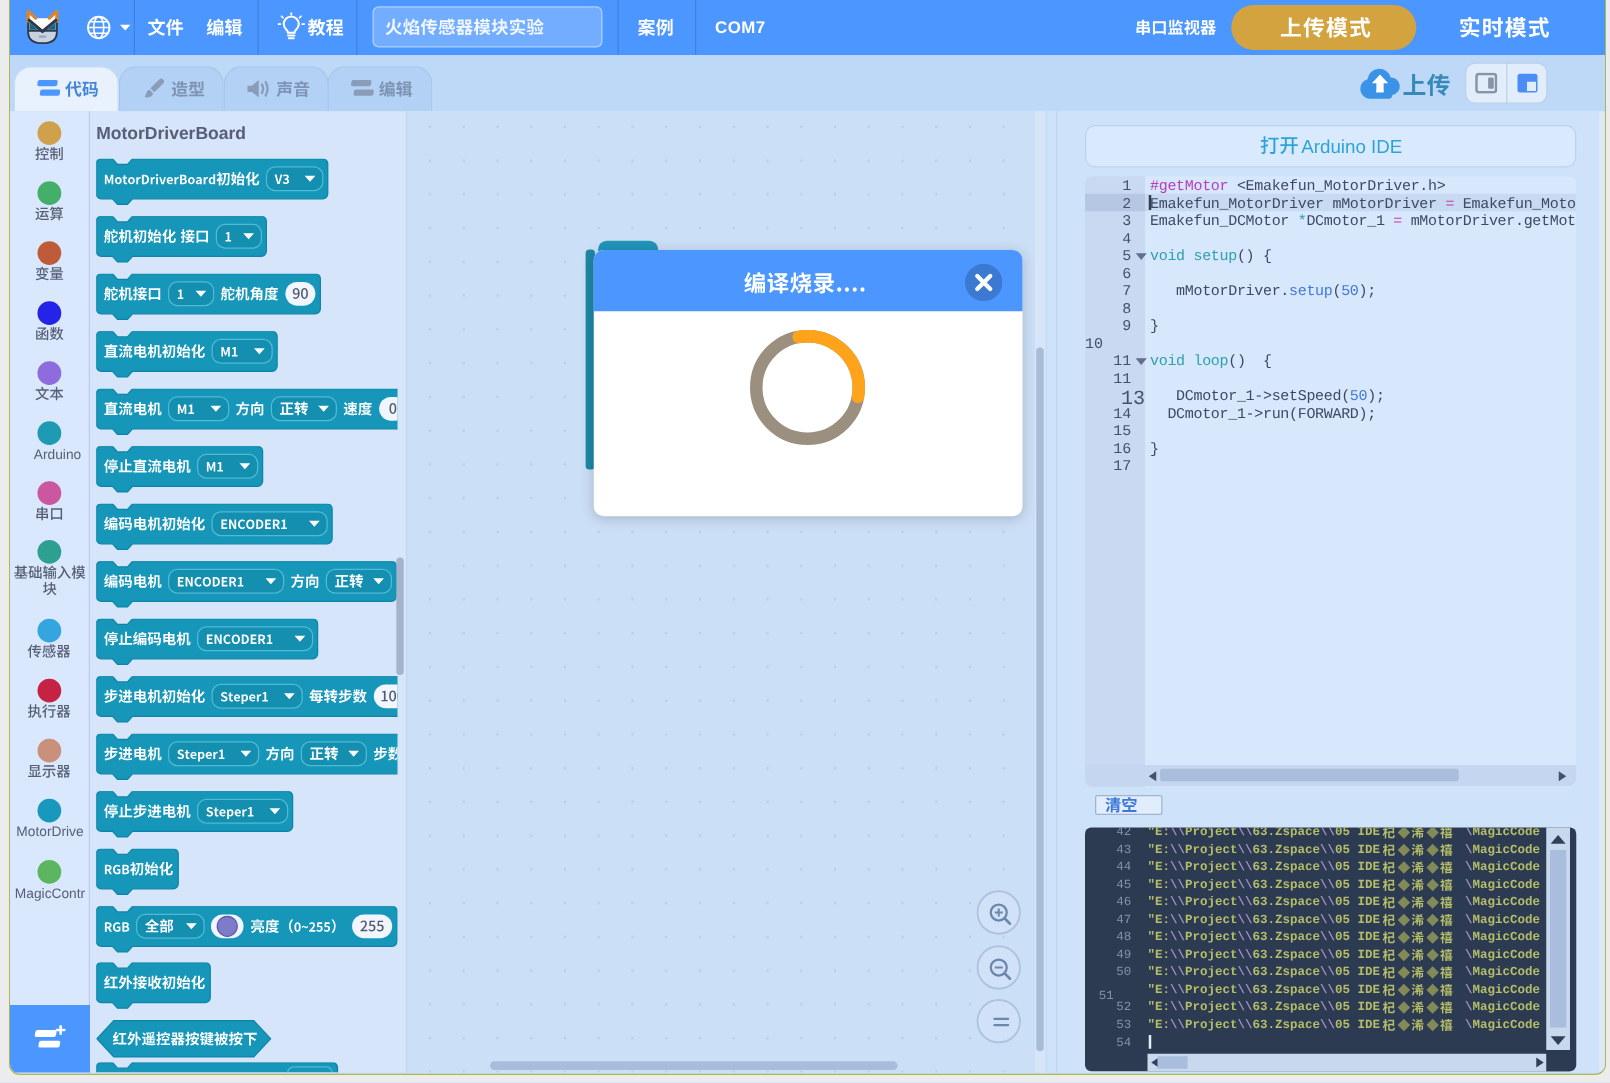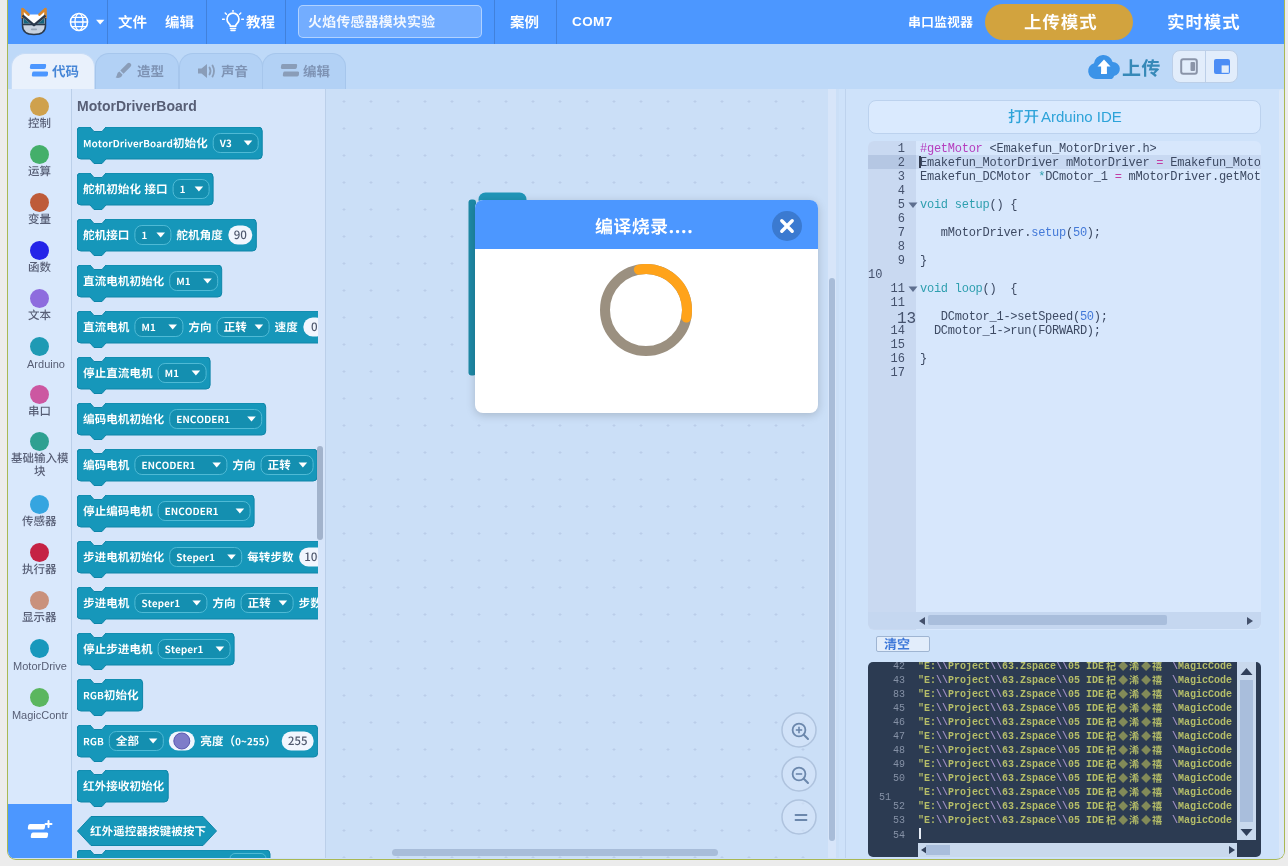--- a/index.html
+++ b/index.html
@@ -1112,21 +1112,21 @@
           <g fill="#828A58" transform="translate(0,10.81) scale(0.01020)">
             <use href="#g127" x="0"></use>
           </g>
         </svg>
         <svg style="position:absolute;left:1144.4px;top:673.2px;overflow:visible" width="10.2" height="14.5">
           <g fill="#B5BD68" transform="translate(0,10.81) scale(0.01020)">
             <use href="#g129" x="0"></use>
           </g>
         </svg>
         <div style="position:absolute;left:1164px;top:674.78px;font-size:10px;font-weight:bold;white-space:pre" class="mono"><span style="color:#A391C8">\</span><span style="color:#B5BD68">MagicCode</span></div>
-        <div style="position:absolute;left:857px;top:688.76px;width:40px;text-align:right;font-size:10px;color:#8591A6" class="mono">83</div>
+        <div style="position:absolute;left:857px;top:688.76px;width:40px;text-align:right;font-size:10px;color:#8591A6" class="mono">44</div>
         <div style="position:absolute;left:910px;top:688.76px;font-size:10px;font-weight:bold;white-space:pre" class="mono"><span style="color:#B5BD68">"E:</span><span style="color:#A391C8">\\</span><span style="color:#B5BD68">Project</span><span style="color:#A391C8">\\</span><span style="color:#B5BD68">63.Zspace</span><span style="color:#A391C8">\\</span><span style="color:#B5BD68">05&nbsp;IDE</span></div>
         <svg style="position:absolute;left:1098.0px;top:687.1px;overflow:visible" width="10.2" height="14.5">
           <g fill="#B5BD68" transform="translate(0,10.81) scale(0.01020)">
             <use href="#g126" x="0"></use>
           </g>
         </svg>
         <svg style="position:absolute;left:1109.6px;top:687.1px;overflow:visible" width="10.2" height="14.5">
           <g fill="#828A58" transform="translate(0,10.81) scale(0.01020)">
             <use href="#g127" x="0"></use>
           </g>

